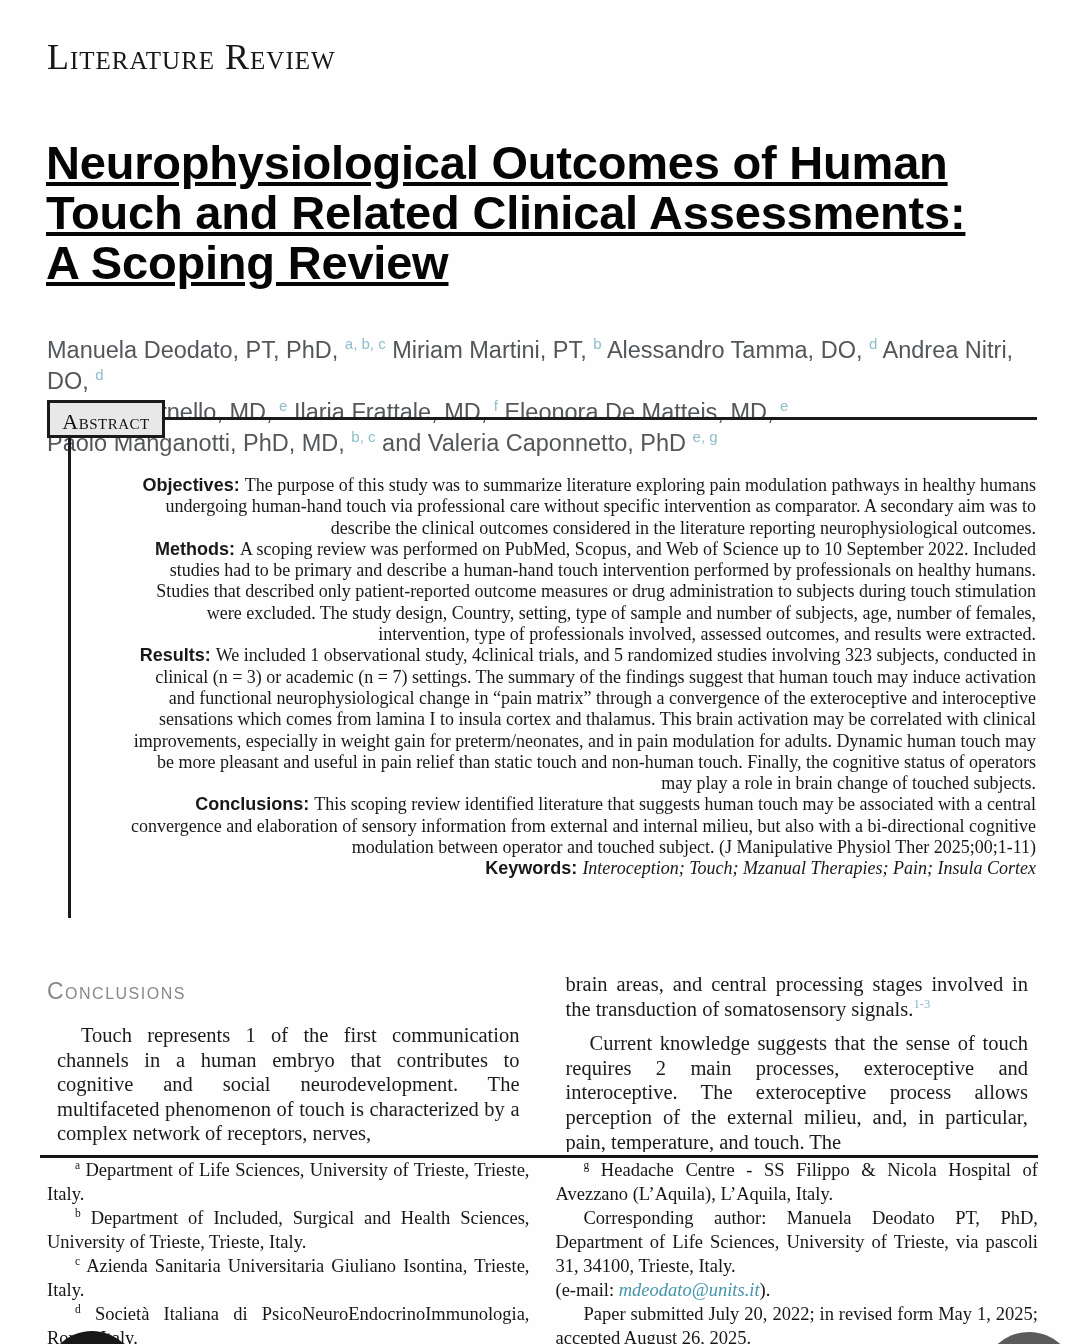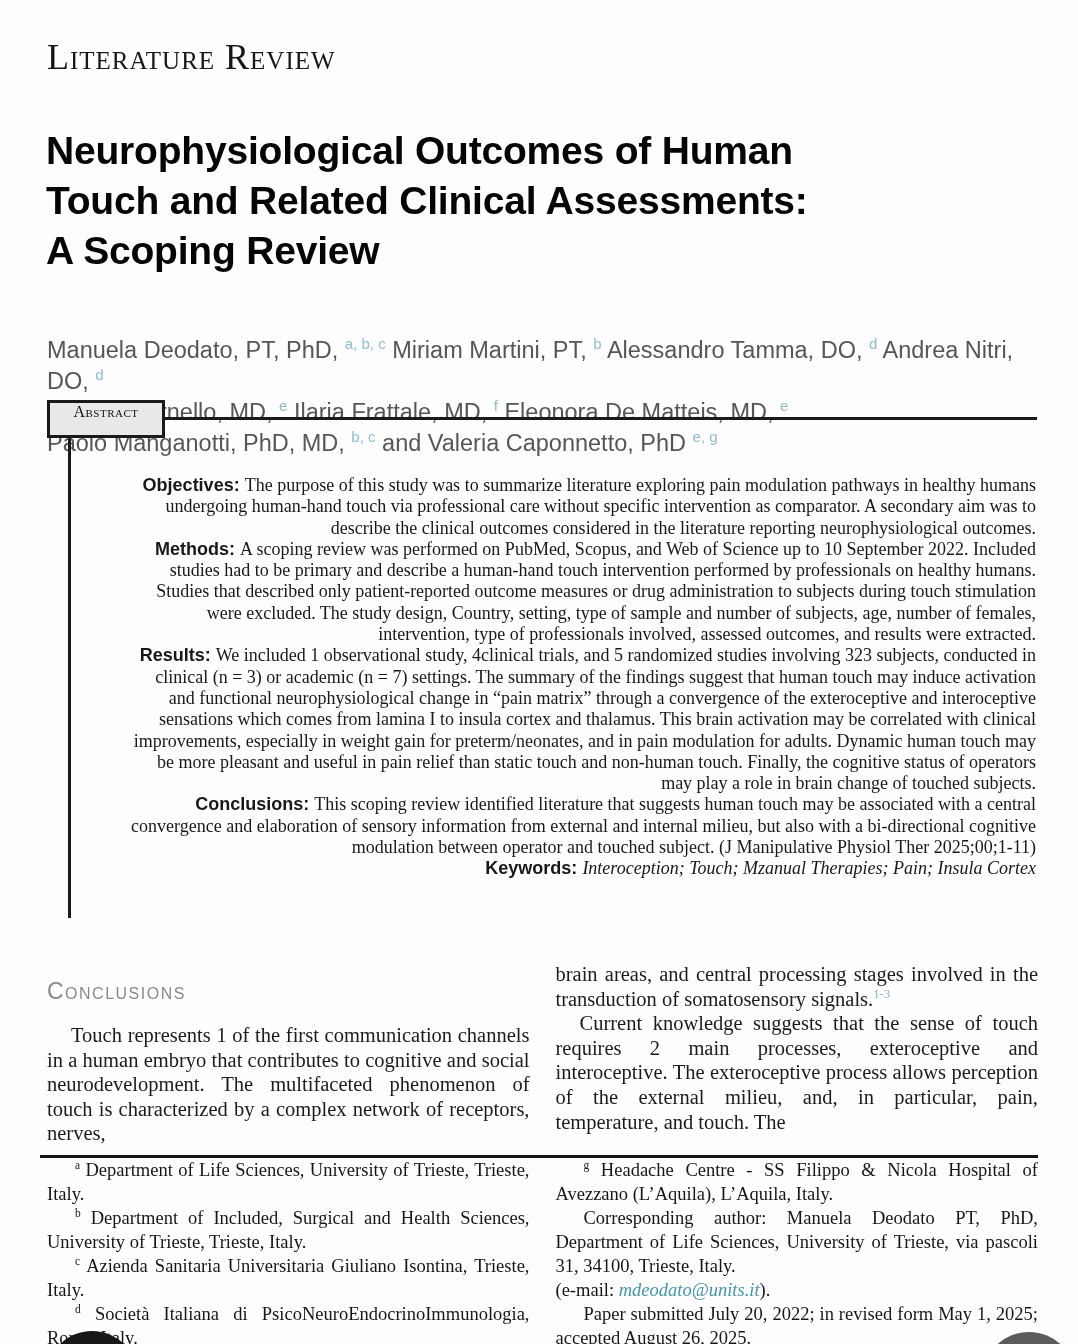--- a/index.html
+++ b/index.html
@@ -9,59 +9,59 @@
     font-family:"Liberation Serif", serif;
   }
   .page{position:absolute;inset:0;background:#fefefe;}
 
   .category{
     position:absolute;left:47px;top:36px;
     font-family:"Liberation Serif", serif;
     font-variant:small-caps;font-size:36px;letter-spacing:1px;color:#171717;
   }
   .title{
-    position:absolute;left:46px;top:126px;width:960px;
+    position:absolute;left:46px;top:138px;width:960px;
     font-family:"Liberation Sans", sans-serif;font-weight:700;
-    font-size:39px;line-height:50px;color:#050505;letter-spacing:-0.2px;
+    font-size:47px;line-height:50px;color:#050505;letter-spacing:-0.2px;text-decoration:underline;
   }
   .title .rp{margin:0;}
   .authors{
     position:absolute;left:47px;top:295px;width:1000px;
     font-family:"Liberation Sans", sans-serif;
     font-size:23.5px;line-height:31px;color:#53575a;font-weight:400;margin-top:40px;
   }
   .authors .rp{margin:0;}
   .authors sup.sup{color:#8fbecb;font-size:15px;}
 
   .abs-box{
     position:absolute;left:47px;top:400px;width:112px;height:32px;
     background:#e8e8e8;border:3px solid #1a1a1a;
-    display:flex;align-items:flex-start;justify-content:center;
-    font-variant:small-caps;font-size:16px;color:#111;letter-spacing:0.5px;
+    display:flex;align-items:flex-end;justify-content:center;
+    font-variant:small-caps;font-size:22px;color:#111;letter-spacing:0.5px;
   }
   .rule-h{position:absolute;left:165px;top:417px;width:872px;height:3px;background:#1a1a1a;}
   .rule-v{position:absolute;left:68px;top:438px;width:3px;height:480px;background:#1a1a1a;}
 
   .abstract{position:absolute;left:130px;top:475px;width:906px;
     font-size:18px;line-height:21.3px;color:#181818;text-align:right;}
   .abstract .rp{margin:0;}
   .seg-b{font-family:"Liberation Sans", sans-serif;font-weight:700;}
   .seg-i{font-style:italic;}
   sup.sup{font-size:0.62em;line-height:0;vertical-align:super;}
 
   .cols{position:absolute;left:47px;top:962px;width:991px;height:190px;
     display:flex;gap:26px;overflow:hidden;}
   .cols .col{width:483px;}
   .sec-h{
     margin-top:16px;
     font-family:"Liberation Sans", sans-serif;font-variant:small-caps;
     font-size:23px;letter-spacing:1.5px;color:#87898c;font-weight:400;
   }
   .cols .body-wrap{margin-top:18px;}
-  .body-p{margin:0;font-size:20.5px;line-height:24.6px;text-align:justify;color:#1b1b1b;}
+  .body-p{margin:10px;font-size:20.5px;line-height:24.6px;text-align:justify;color:#1b1b1b;}
   .body-p.indent{text-indent:24px;}
   .cols sup.sup{color:#86b8c8;}
 
   .fn-rule{position:absolute;left:40px;top:1155px;width:998px;height:2.5px;background:#141414;}
   .footnotes{position:absolute;left:47px;top:1158px;width:991px;height:186px;
     display:flex;gap:26px;overflow:hidden;}
   .footnotes .col{width:483px;}
   .fn-p{margin:0;font-size:18.5px;line-height:24px;text-align:justify;color:#161616;}
   .fn-p.indent{text-indent:28px;}
   .footnotes sup.sup{color:#161616;font-size:0.62em;}

